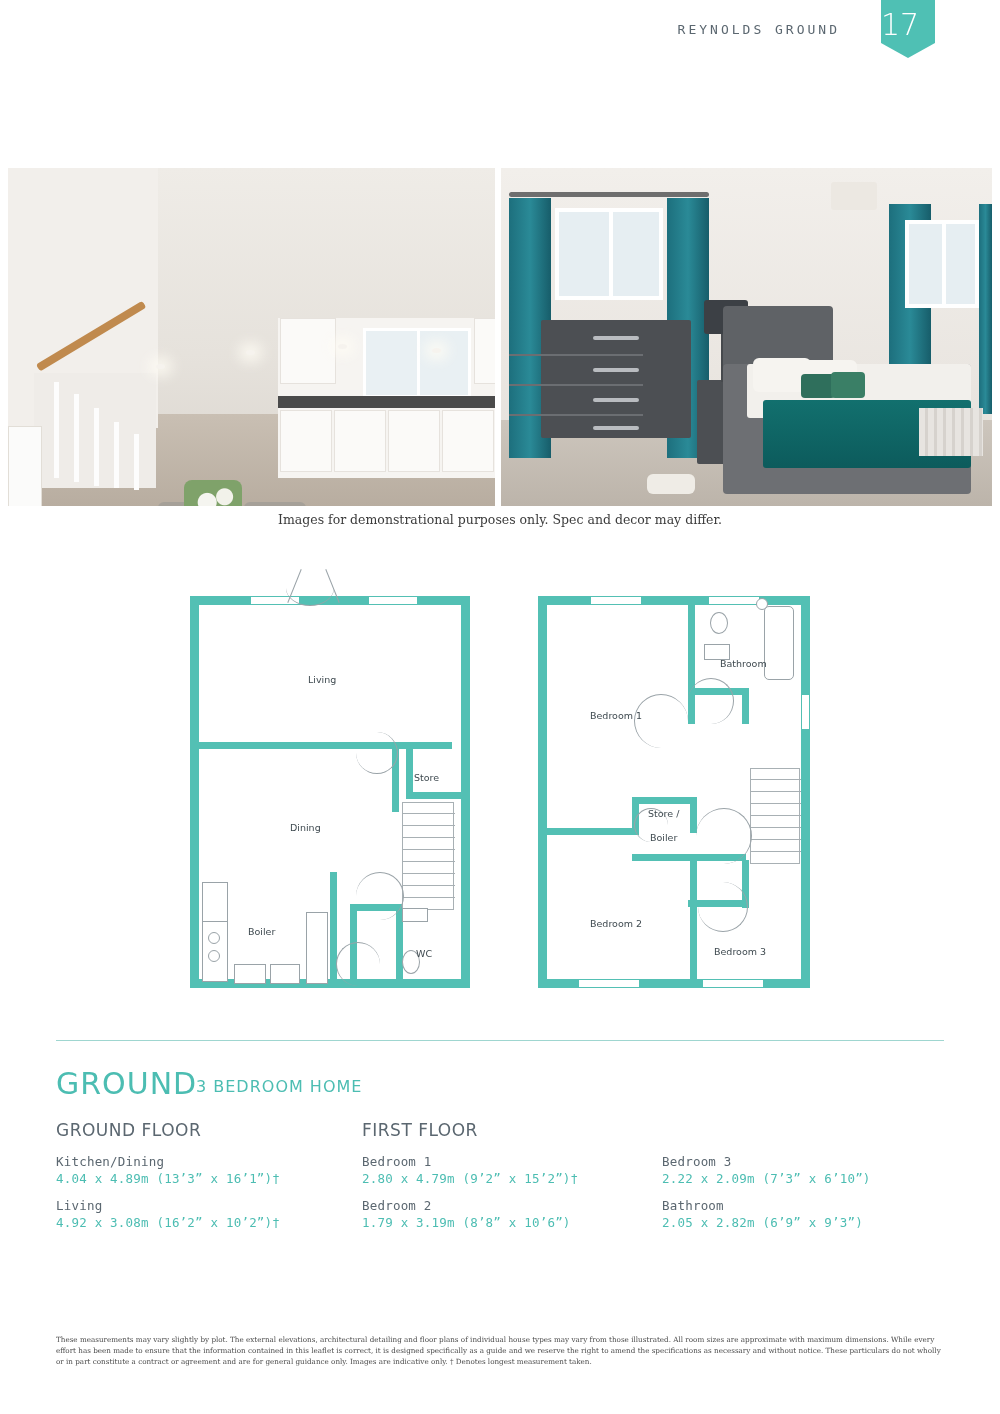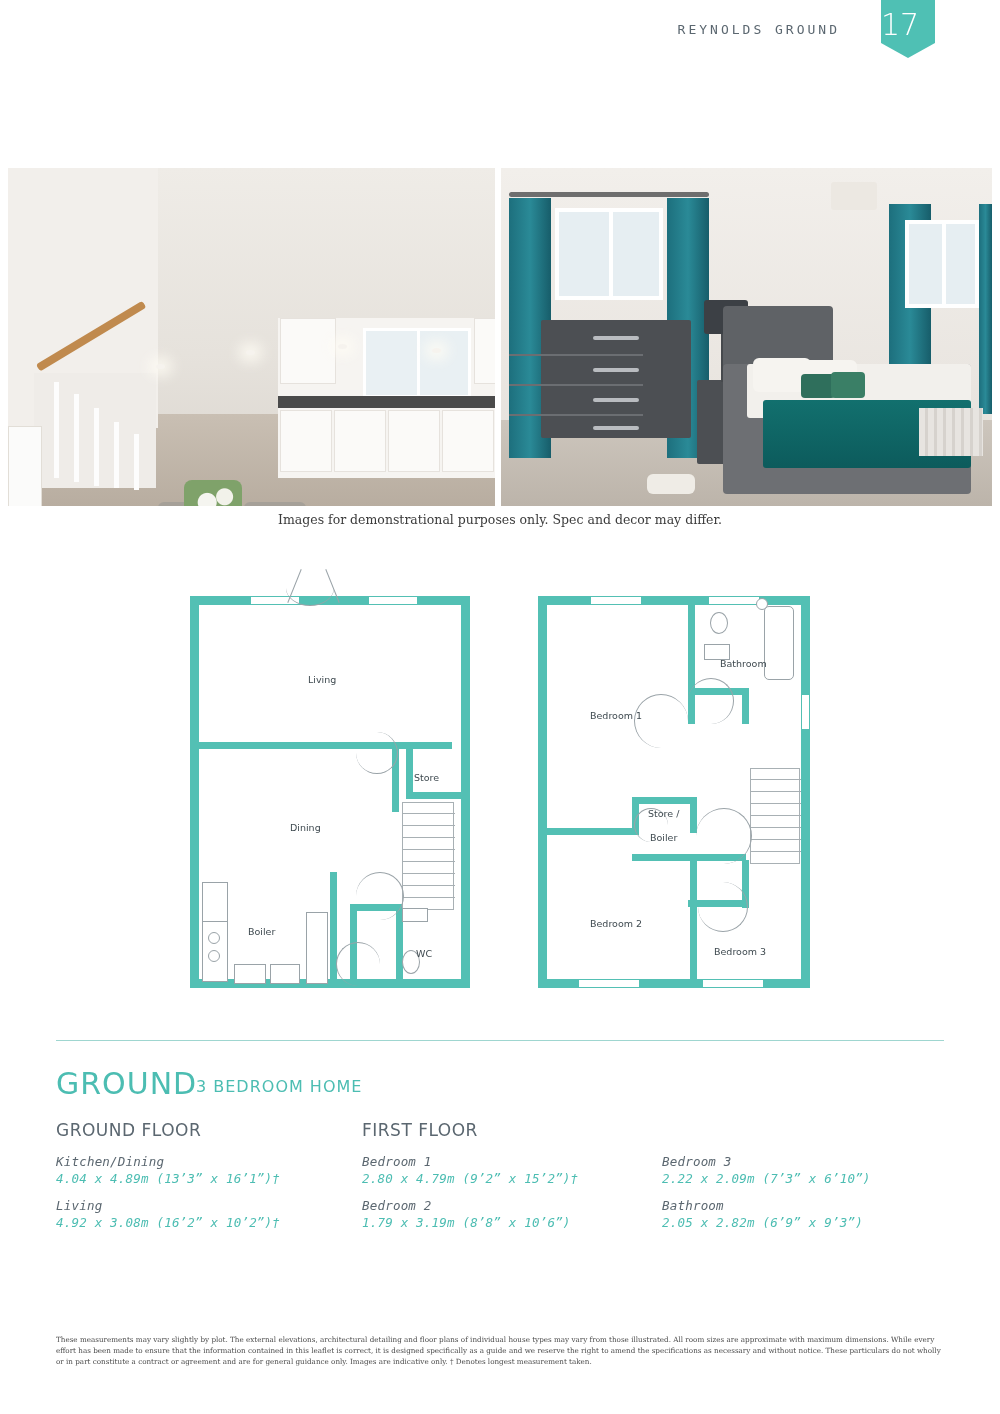--- a/index.html
+++ b/index.html
@@ -107,21 +107,21 @@
   .house-name {
     position:absolute; left:56px; top:1066px;
     font-size:30px; color:#4cbdb2; letter-spacing:1px; font-weight:400;
   }
   .house-sub {
     position:absolute; left:196px; top:1077px;
     font-size:16px; color:#4cbdb2; letter-spacing:1px;
   }
   .floor-col { position:absolute; top:1120px; }
   .floor-title { font-size:17px; color:#5b6770; letter-spacing:.5px; margin-bottom:14px; }
-  .room { margin-bottom:12px;font-style:italic; }
+  .room { margin-bottom:12px; }
   .room-name { font-family:"DejaVu Sans Mono", monospace; font-size:12.5px; color:#5b6770; letter-spacing:.2px; }
   .room-dims { font-family:"DejaVu Sans Mono", monospace; font-size:12.5px; color:#4cbdb2; letter-spacing:.2px; margin-top:2px; }
   .col1 { left:56px; }
   .col2 { left:362px; }
   .col3 { left:662px; }
 
   .disclaimer {
     position:absolute; left:56px; top:1334px; width:890px;
     font-family:"DejaVu Serif", serif; font-size:7.2px; line-height:1.55; color:#4a4a4a;
   }

